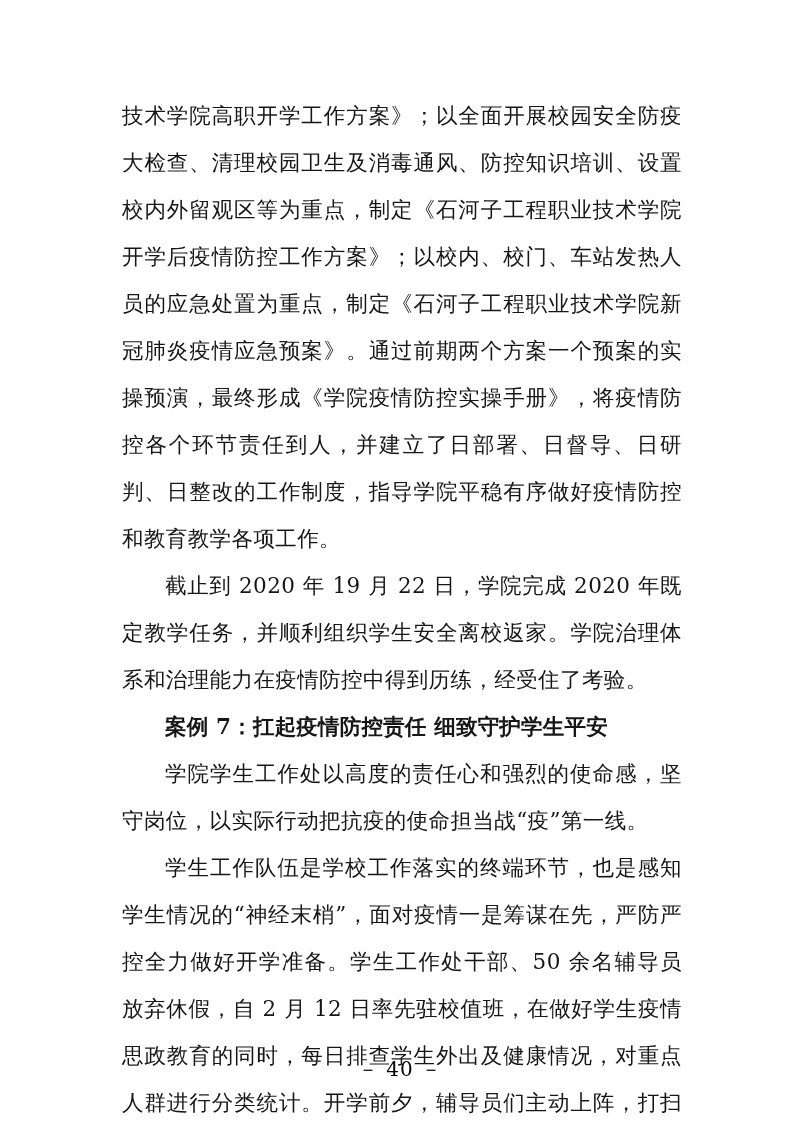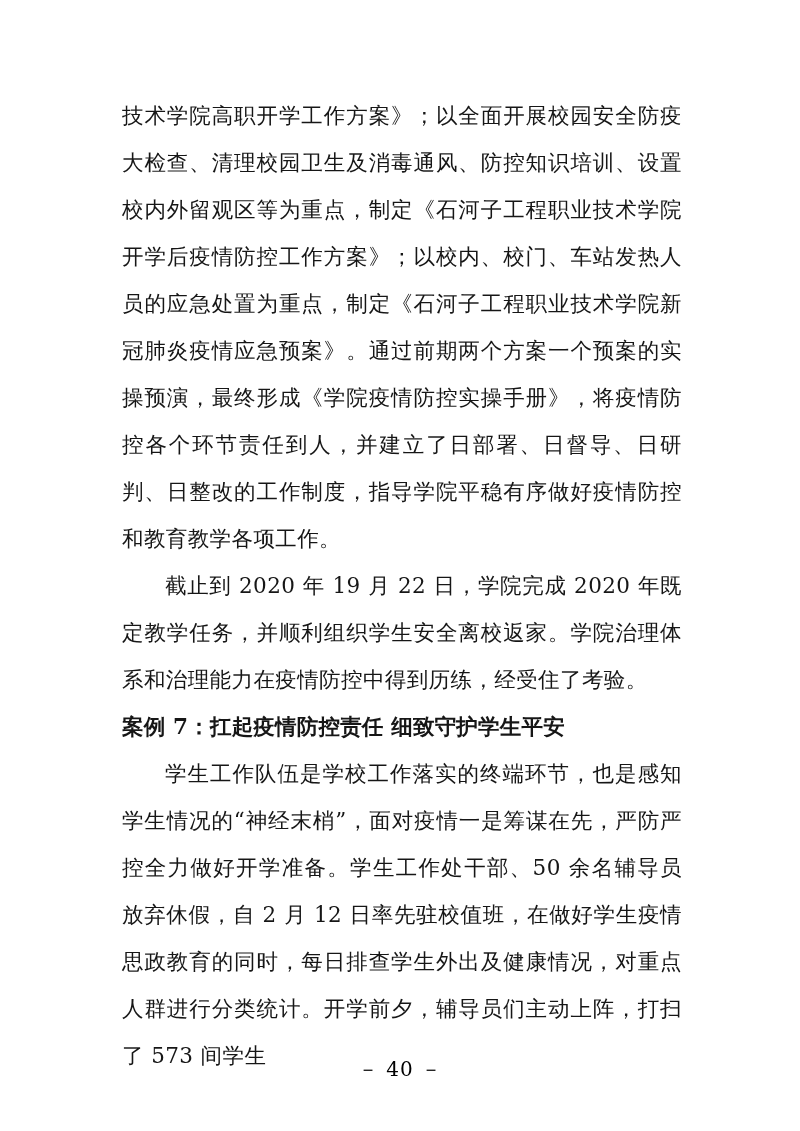--- a/index.html
+++ b/index.html
@@ -37,20 +37,21 @@
     text-justify: inter-character;
     font-family: "DejaVu Serif", "Liberation Serif", serif;
     color: #161616;
   }
   p.indent {
     text-indent: 43px;
   }
   p.bold {
     font-weight: bold;
     letter-spacing: 0.2px;
+    margin-left: 43px;
   }
   p.bold-indent {
     font-weight: bold;
     text-indent: 43px;
     letter-spacing: 0.2px;
   }
   .page-number {
     position: absolute;
     left: 0;
     width: 800px;
@@ -71,20 +72,21 @@
 <div class="page">
 
   <div class="body-area">
 
     <p class="cont">技术学院高职开学工作方案》；以全面开展校园安全防疫大检查、清理校园卫生及消毒通风、防控知识培训、设置校内外留观区等为重点，制定《石河子工程职业技术学院开学后疫情防控工作方案》；以校内、校门、车站发热人员的应急处置为重点，制定《石河子工程职业技术学院新冠肺炎疫情应急预案》。通过前期两个方案一个预案的实操预演，最终形成《学院疫情防控实操手册》，将疫情防控各个环节责任到人，并建立了日部署、日督导、日研判、日整改的工作制度，指导学院平稳有序做好疫情防控和教育教学各项工作。</p>
 
     <p class="indent">截止到 2020 年 19 月 22 日，学院完成 2020 年既定教学任务，并顺利组织学生安全离校返家。学院治理体系和治理能力在疫情防控中得到历练，经受住了考验。</p>
 
     <p class="bold">案例 7：扛起疫情防控责任 细致守护学生平安</p>
 
+    <p class="indent">学院学生工作处以高度的责任心和强烈的使命感，坚守岗位，以实际行动把抗疫的使命担当战“疫”第一线。</p>
 
 
     <p class="indent">学生工作队伍是学校工作落实的终端环节，也是感知学生情况的“神经末梢”，面对疫情一是筹谋在先，严防严控全力做好开学准备。学生工作处干部、50 余名辅导员放弃休假，自 2 月 12 日率先驻校值班，在做好学生疫情思政教育的同时，每日排查学生外出及健康情况，对重点人群进行分类统计。开学前夕，辅导员们主动上阵，打扫了 573 间学生</p>
 
   </div>
 
   <div class="page-number">
     <span class="pn-inner">－ 40 －</span>
   </div>
 

